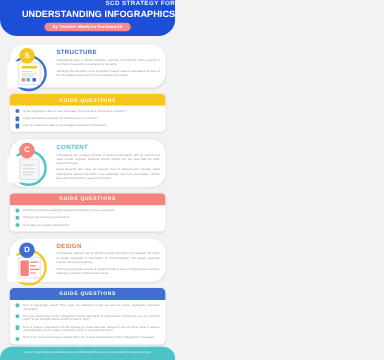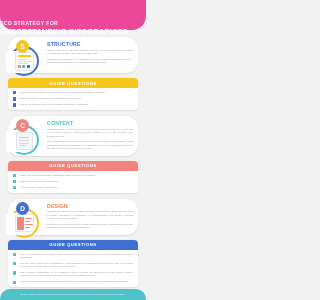--- a/index.html
+++ b/index.html
@@ -21,26 +21,26 @@
     height: 300px;
     background: #f2f2f2;
     box-sizing: border-box;
   }
 
   
   .header-band {
     position: relative;
     width: 146px;
     height: 30px;
-    background: #ec4899;
+    background: #1d4ed8;
     border-bottom-left-radius: 14px;
     border-bottom-right-radius: 14px;
-    padding-top: 20px;
-    box-sizing: border-box;
-    text-align: left;
+    padding-top: 0;
+    box-sizing: border-box;
+    text-align: right;
   }
   .title-small {
     color: #ffffff;
     font-size: 5.2px;
     font-weight: bold;
     letter-spacing: 0.35px;
     line-height: 6.5px;
     opacity: 0.93;
   }
   .title-big {

